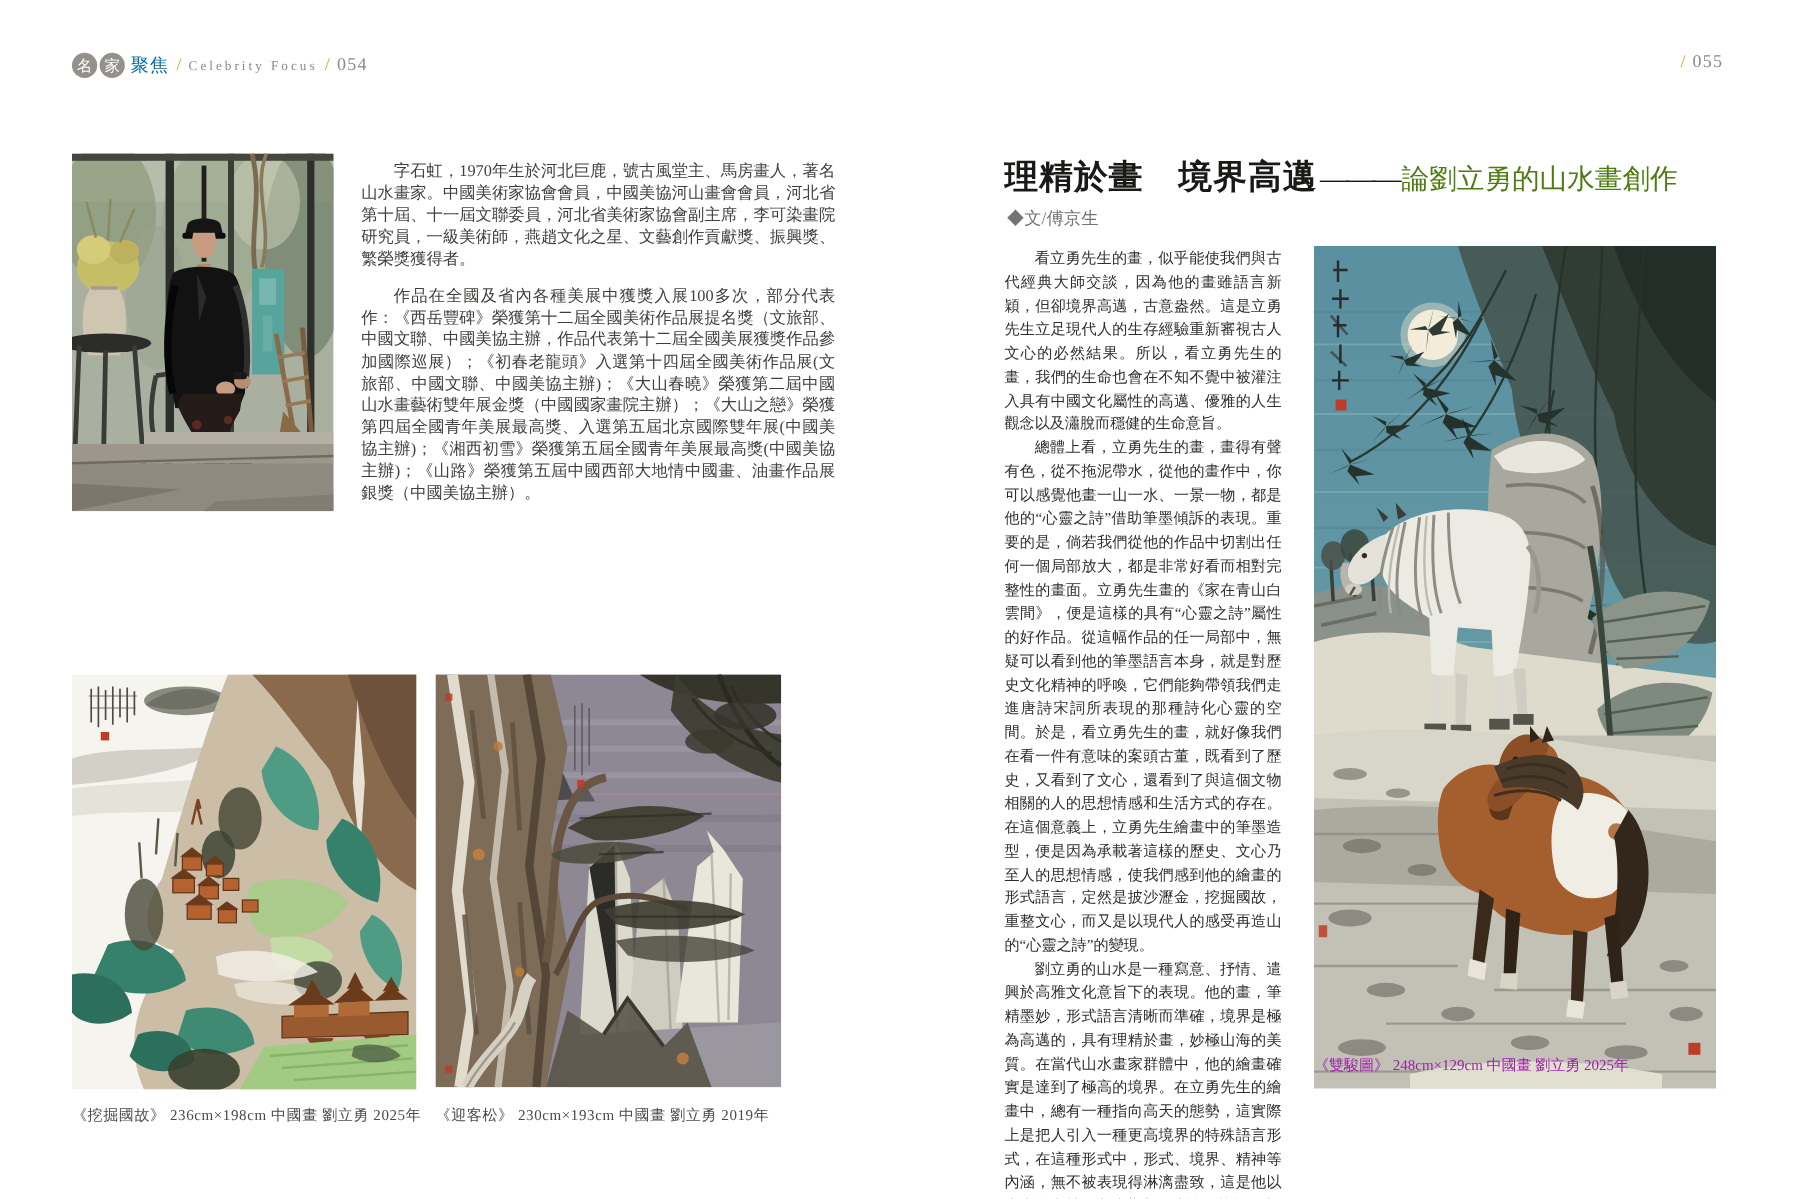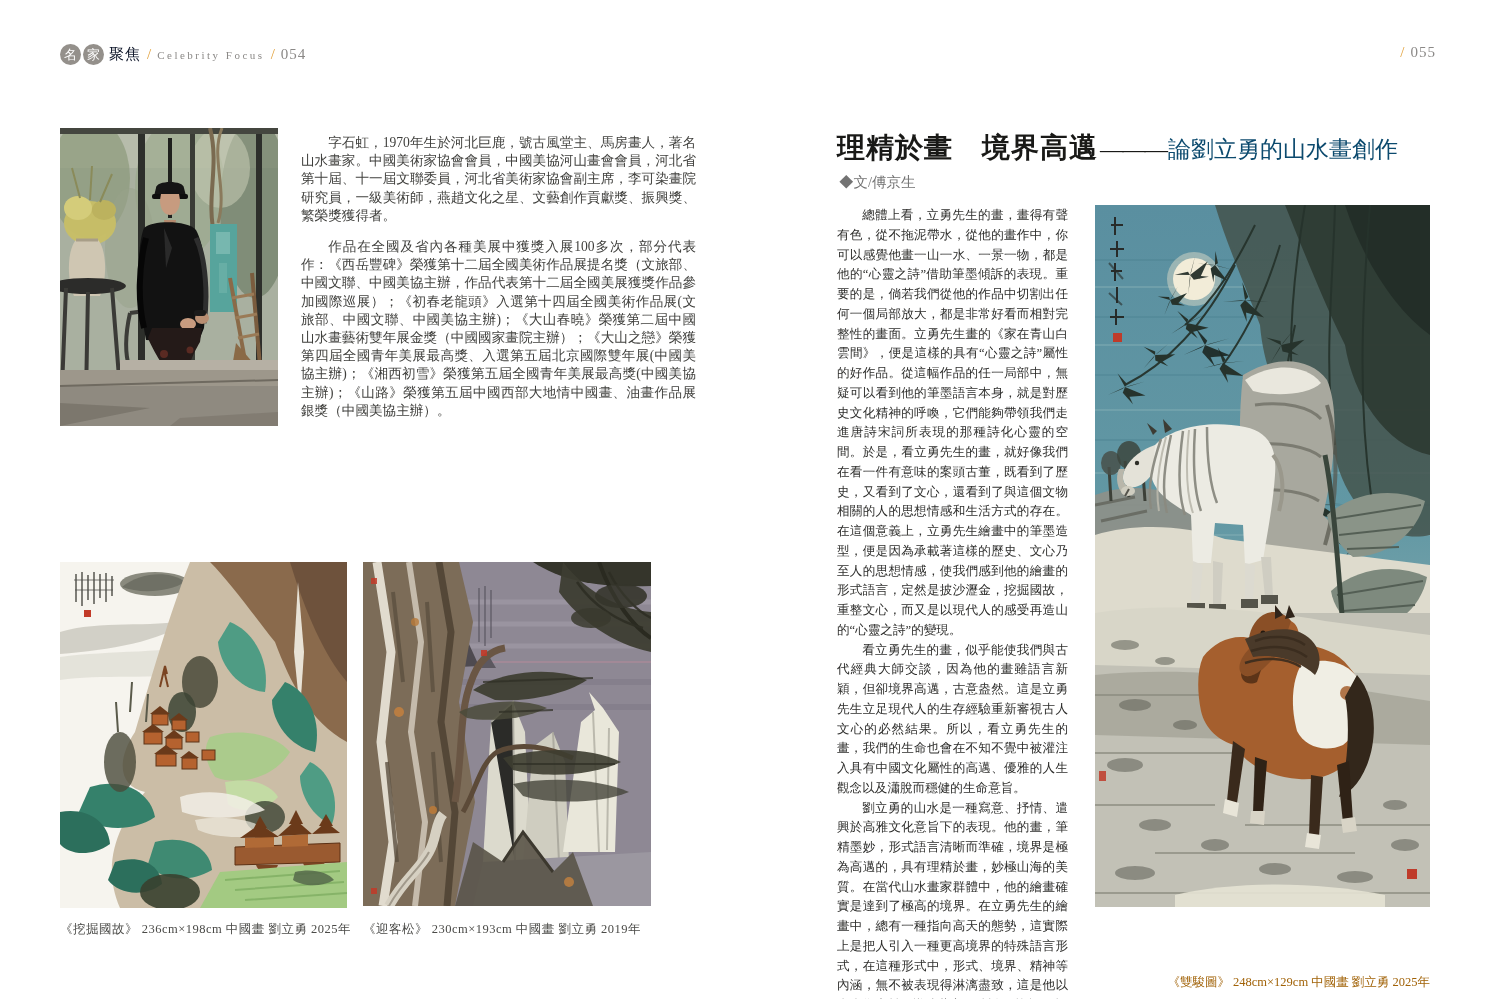--- a/index.html
+++ b/index.html
@@ -4,44 +4,44 @@
 <style>
   html,body{margin:0;padding:0;background:#ffffff;}
   #spread{position:relative;width:1498px;height:999px;background:#ffffff;overflow:hidden;
           font-family:"Liberation Serif",serif;color:#3c3c3a;}
   
   .hdr{position:absolute;top:44px;display:flex;align-items:center;font-family:"Liberation Serif",serif;}
   .hdr-left{left:60px;}
   .hdr-right{right:62px;}
   .badge{display:inline-flex;align-items:center;justify-content:center;width:21px;height:21px;border-radius:50%;
          background:#94908b;color:#ffffff;font-size:13px;margin-right:2px;}
-  .hdr-zh{font-size:15px;color:#0f172a;letter-spacing:1px;margin-left:3px;}
+  .hdr-zh{font-size:15px;color:#0369a1;letter-spacing:1px;margin-left:3px;}
   .slash{color:#e2a13b;font-size:15px;margin:0 6px;}
   .hdr-en{font-size:11px;color:#8b8987;letter-spacing:2.5px;text-align:center;}
   .hdr-num{font-size:15px;color:#8b8987;letter-spacing:1px;}
   
   .photo-wrap{position:absolute;left:60px;top:128px;width:218px;height:298px;}
   .bio{position:absolute;left:291px;top:121px;width:415px;}
   .bio-head{font-size:17px;color:#2f2f2d;letter-spacing:2px;}
   .bio p{margin:10px;margin-top:13px;font-size:13.6px;line-height:18.2px;text-align:justify;
          text-indent:2em;color:#3f3f3c;}
   .paint{position:absolute;top:562px;}
   .paint svg,.photo-wrap svg{display:block;width:100%;height:100%;}
   .cap{position:absolute;top:921px;font-size:12.5px;color:#4a4a47;letter-spacing:0.5px;}
   
   .title{position:absolute;left:837px;top:129px;white-space:nowrap;}
   .title .t-main{font-size:28px;font-weight:bold;color:#191917;letter-spacing:1px;}
   .title .t-dash{font-size:24px;color:#191917;letter-spacing:-2px;margin:0 2px;}
-  .title .t-sub{font-size:23px;color:#0c4a6e;margin-top:20px;}
+  .title .t-sub{font-size:23px;color:#4d7c0f;margin-top:20px;}
   .byline{position:absolute;left:839px;top:173px;font-size:14.5px;color:#737373;}
   .column{position:absolute;left:837px;top:206px;width:231px;}
   .column p{margin:0;font-size:12.6px;line-height:19.75px;text-align:justify;text-indent:2em;color:#2e2e2c;}
   .big-paint{position:absolute;left:1095px;top:205px;width:335px;height:702px;}
   .big-paint svg{display:block;width:100%;height:100%;}
-  .cap-right{position:absolute;left:1095px;top:974px;width:335px;text-align:right;font-size:12.5px;color:#a16207;}
+  .cap-right{position:absolute;left:1095px;top:880px;width:335px;text-align:left;font-size:12.5px;color:#a21caf;}
 </style>
 </head>
 <body>
 
 <div id="spread">
 
   <div class="hdr hdr-left">
     <span class="badge">名</span>
     <span class="badge">家</span>
     <span class="hdr-zh">聚焦</span>
@@ -278,22 +278,22 @@
     </svg>
   </div>
   <div class="cap" style="left:363px;">《迎客松》 230cm×193cm  中國畫  劉立勇  2019年</div>
 
   <div class="title">
     <span class="t-main">理精於畫　境界高邁</span><span class="t-dash">———</span><span class="t-sub">論劉立勇的山水畫創作</span>
   </div>
   <div class="byline">◆文/傅京生</div>
 
   <div class="column">
+    <p>看立勇先生的畫，似乎能使我們與古代經典大師交談，因為他的畫雖語言新穎，但卻境界高邁，古意盎然。這是立勇先生立足現代人的生存經驗重新審視古人文心的必然結果。所以，看立勇先生的畫，我們的生命也會在不知不覺中被灌注入具有中國文化屬性的高邁、優雅的人生觀念以及瀟脫而穩健的生命意旨。</p>
     <p>總體上看，立勇先生的畫，畫得有聲有色，從不拖泥帶水，從他的畫作中，你可以感覺他畫一山一水、一景一物，都是他的“心靈之詩”借助筆墨傾訴的表現。重要的是，倘若我們從他的作品中切割出任何一個局部放大，都是非常好看而相對完整性的畫面。立勇先生畫的《家在青山白雲間》，便是這樣的具有“心靈之詩”屬性的好作品。從這幅作品的任一局部中，無疑可以看到他的筆墨語言本身，就是對歷史文化精神的呼喚，它們能夠帶領我們走進唐詩宋詞所表現的那種詩化心靈的空間。於是，看立勇先生的畫，就好像我們在看一件有意味的案頭古董，既看到了歷史，又看到了文心，還看到了與這個文物相關的人的思想情感和生活方式的存在。在這個意義上，立勇先生繪畫中的筆墨造型，便是因為承載著這樣的歷史、文心乃至人的思想情感，使我們感到他的繪畫的形式語言，定然是披沙瀝金，挖掘國故，重整文心，而又是以現代人的感受再造山的“心靈之詩”的變現。</p>
-    <p>看立勇先生的畫，似乎能使我們與古代經典大師交談，因為他的畫雖語言新穎，但卻境界高邁，古意盎然。這是立勇先生立足現代人的生存經驗重新審視古人文心的必然結果。所以，看立勇先生的畫，我們的生命也會在不知不覺中被灌注入具有中國文化屬性的高邁、優雅的人生觀念以及瀟脫而穩健的生命意旨。</p>
     <p>劉立勇的山水是一種寫意、抒情、遣興於高雅文化意旨下的表現。他的畫，筆精墨妙，形式語言清晰而準確，境界是極為高邁的，具有理精於畫，妙極山海的美質。在當代山水畫家群體中，他的繪畫確實是達到了極高的境界。在立勇先生的繪畫中，總有一種指向高天的態勢，這實際上是把人引入一種更高境界的特殊語言形式，在這種形式中，形式、境界、精神等內涵，無不被表現得淋漓盡致，這是他以山水為素材，導演著心靈述說的戲劇的表</p>
   </div>
 
   <div class="big-paint">
     <svg viewBox="0 0 335 702" preserveAspectRatio="none">
       <defs>
         <linearGradient id="sky3" x1="0" y1="0" x2="0" y2="1">
           <stop offset="0" stop-color="#5a8fa0"></stop>
           <stop offset="0.45" stop-color="#6298a4"></stop>
           <stop offset="0.62" stop-color="#7aa5ab"></stop>

